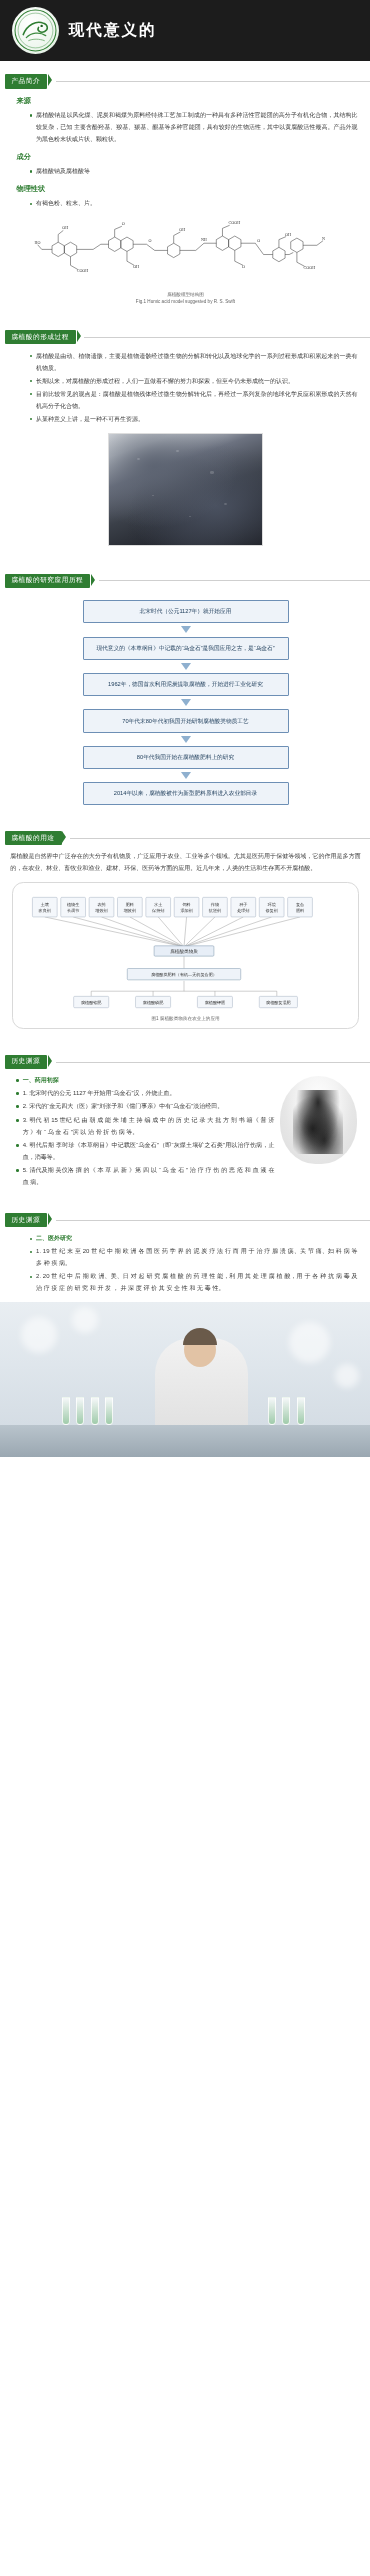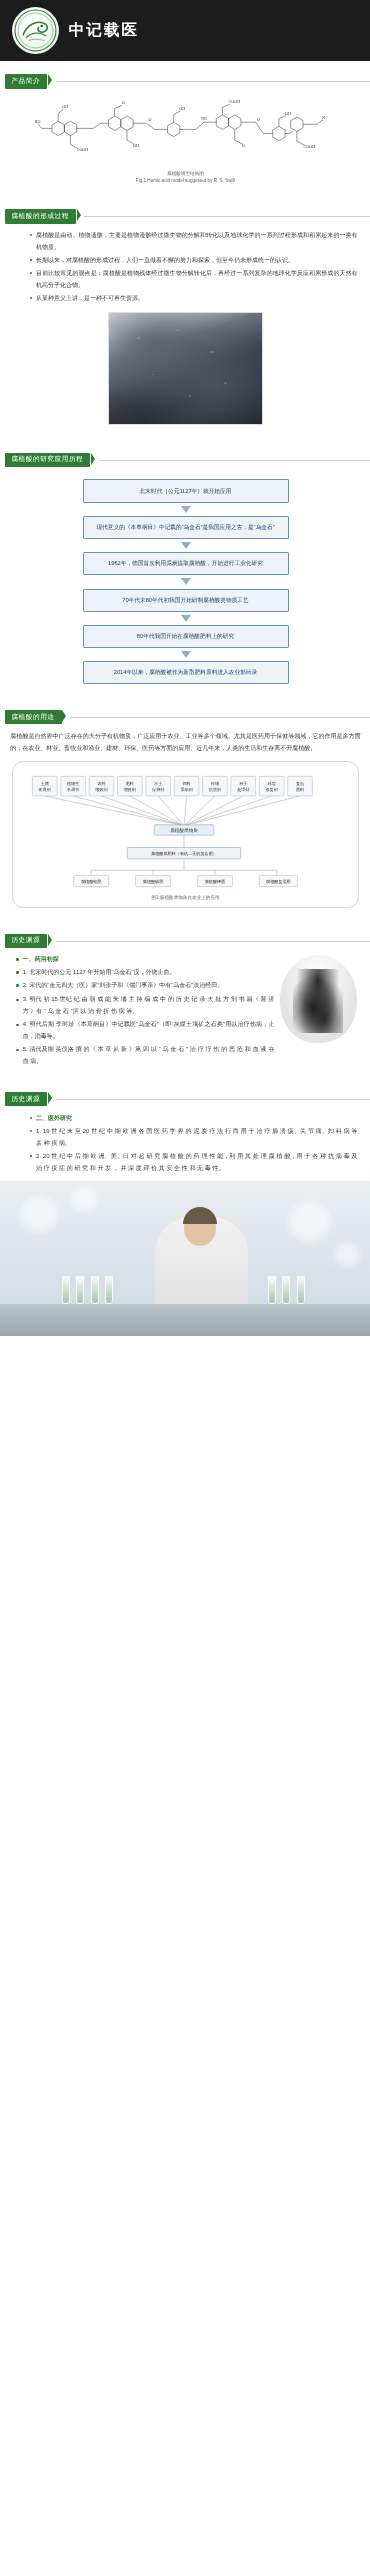--- a/index.html
+++ b/index.html
@@ -229,28 +229,44 @@
     <div class="logo-wrap">
       <svg width="43" height="43" viewBox="0 0 84 84" aria-hidden="true">
         <circle cx="42" cy="42" r="40" fill="none" stroke="#2f7d32" stroke-width="2"></circle>
         <circle cx="42" cy="42" r="34" fill="none" stroke="#4f9a52" stroke-width="1"></circle>
         <path d="M18 50 C26 30, 44 22, 58 28 C66 31, 68 40, 60 44 C52 48, 44 42, 48 36" fill="none" stroke="#2f7d32" stroke-width="3" stroke-linecap="round"></path>
         <path d="M24 56 C34 46, 50 44, 62 52" fill="none" stroke="#3f8c42" stroke-width="2.4" stroke-linecap="round"></path>
         <circle cx="54" cy="33" r="2.4" fill="#1e5d21"></circle>
         <path d="M28 62 C36 58, 50 58, 60 62" fill="none" stroke="#68a96a" stroke-width="1.6"></path>
       </svg>
     </div>
-    <div class="header-title">中记载医</div>
+    <div class="header-title">现代意义的</div>
   </div>
 
   <div class="section-bar">
     <span class="section-tag">产品简介</span>
     <span class="sec-underline"></span>
   </div>
 
+  <div class="block">
+    <div class="sub-h">来源</div>
+    <ul class="dotted">
+      <li>腐植酸钠是以风化煤、泥炭和褐煤为原料经特殊工艺加工制成的一种具有多种活性官能团的高分子有机化合物，其结构比较复杂，已知 主要含酚羟基、羧基、羰基、醌基等多种官能团，具有较好的生物活性，其中以黄腐酸活性最高。产品外观为黑色粉末状或片状、颗粒状。</li>
+    </ul>
+
+    <div class="sub-h">成分</div>
+    <ul class="dotted">
+      <li>腐植酸钠及腐植酸等</li>
+    </ul>
+
+    <div class="sub-h">物理性状</div>
+    <ul class="dotted">
+      <li>有褐色粉、粒末、片。</li>
+    </ul>
+  </div>
 
   <div class="chem-box">
     <svg class="chem-svg" width="309" height="77" viewBox="0 0 600 150" aria-hidden="true">
       <g stroke="#333" stroke-width="1" fill="none">
 
         <g>
           <polygon points="40,60 52,53 64,60 64,74 52,81 40,74"></polygon>
           <polygon points="64,60 76,53 88,60 88,74 76,81 64,74"></polygon>
           <polygon points="150,50 162,43 174,50 174,64 162,71 150,64"></polygon>
           <polygon points="174,50 186,43 198,50 198,64 186,71 174,64"></polygon>

